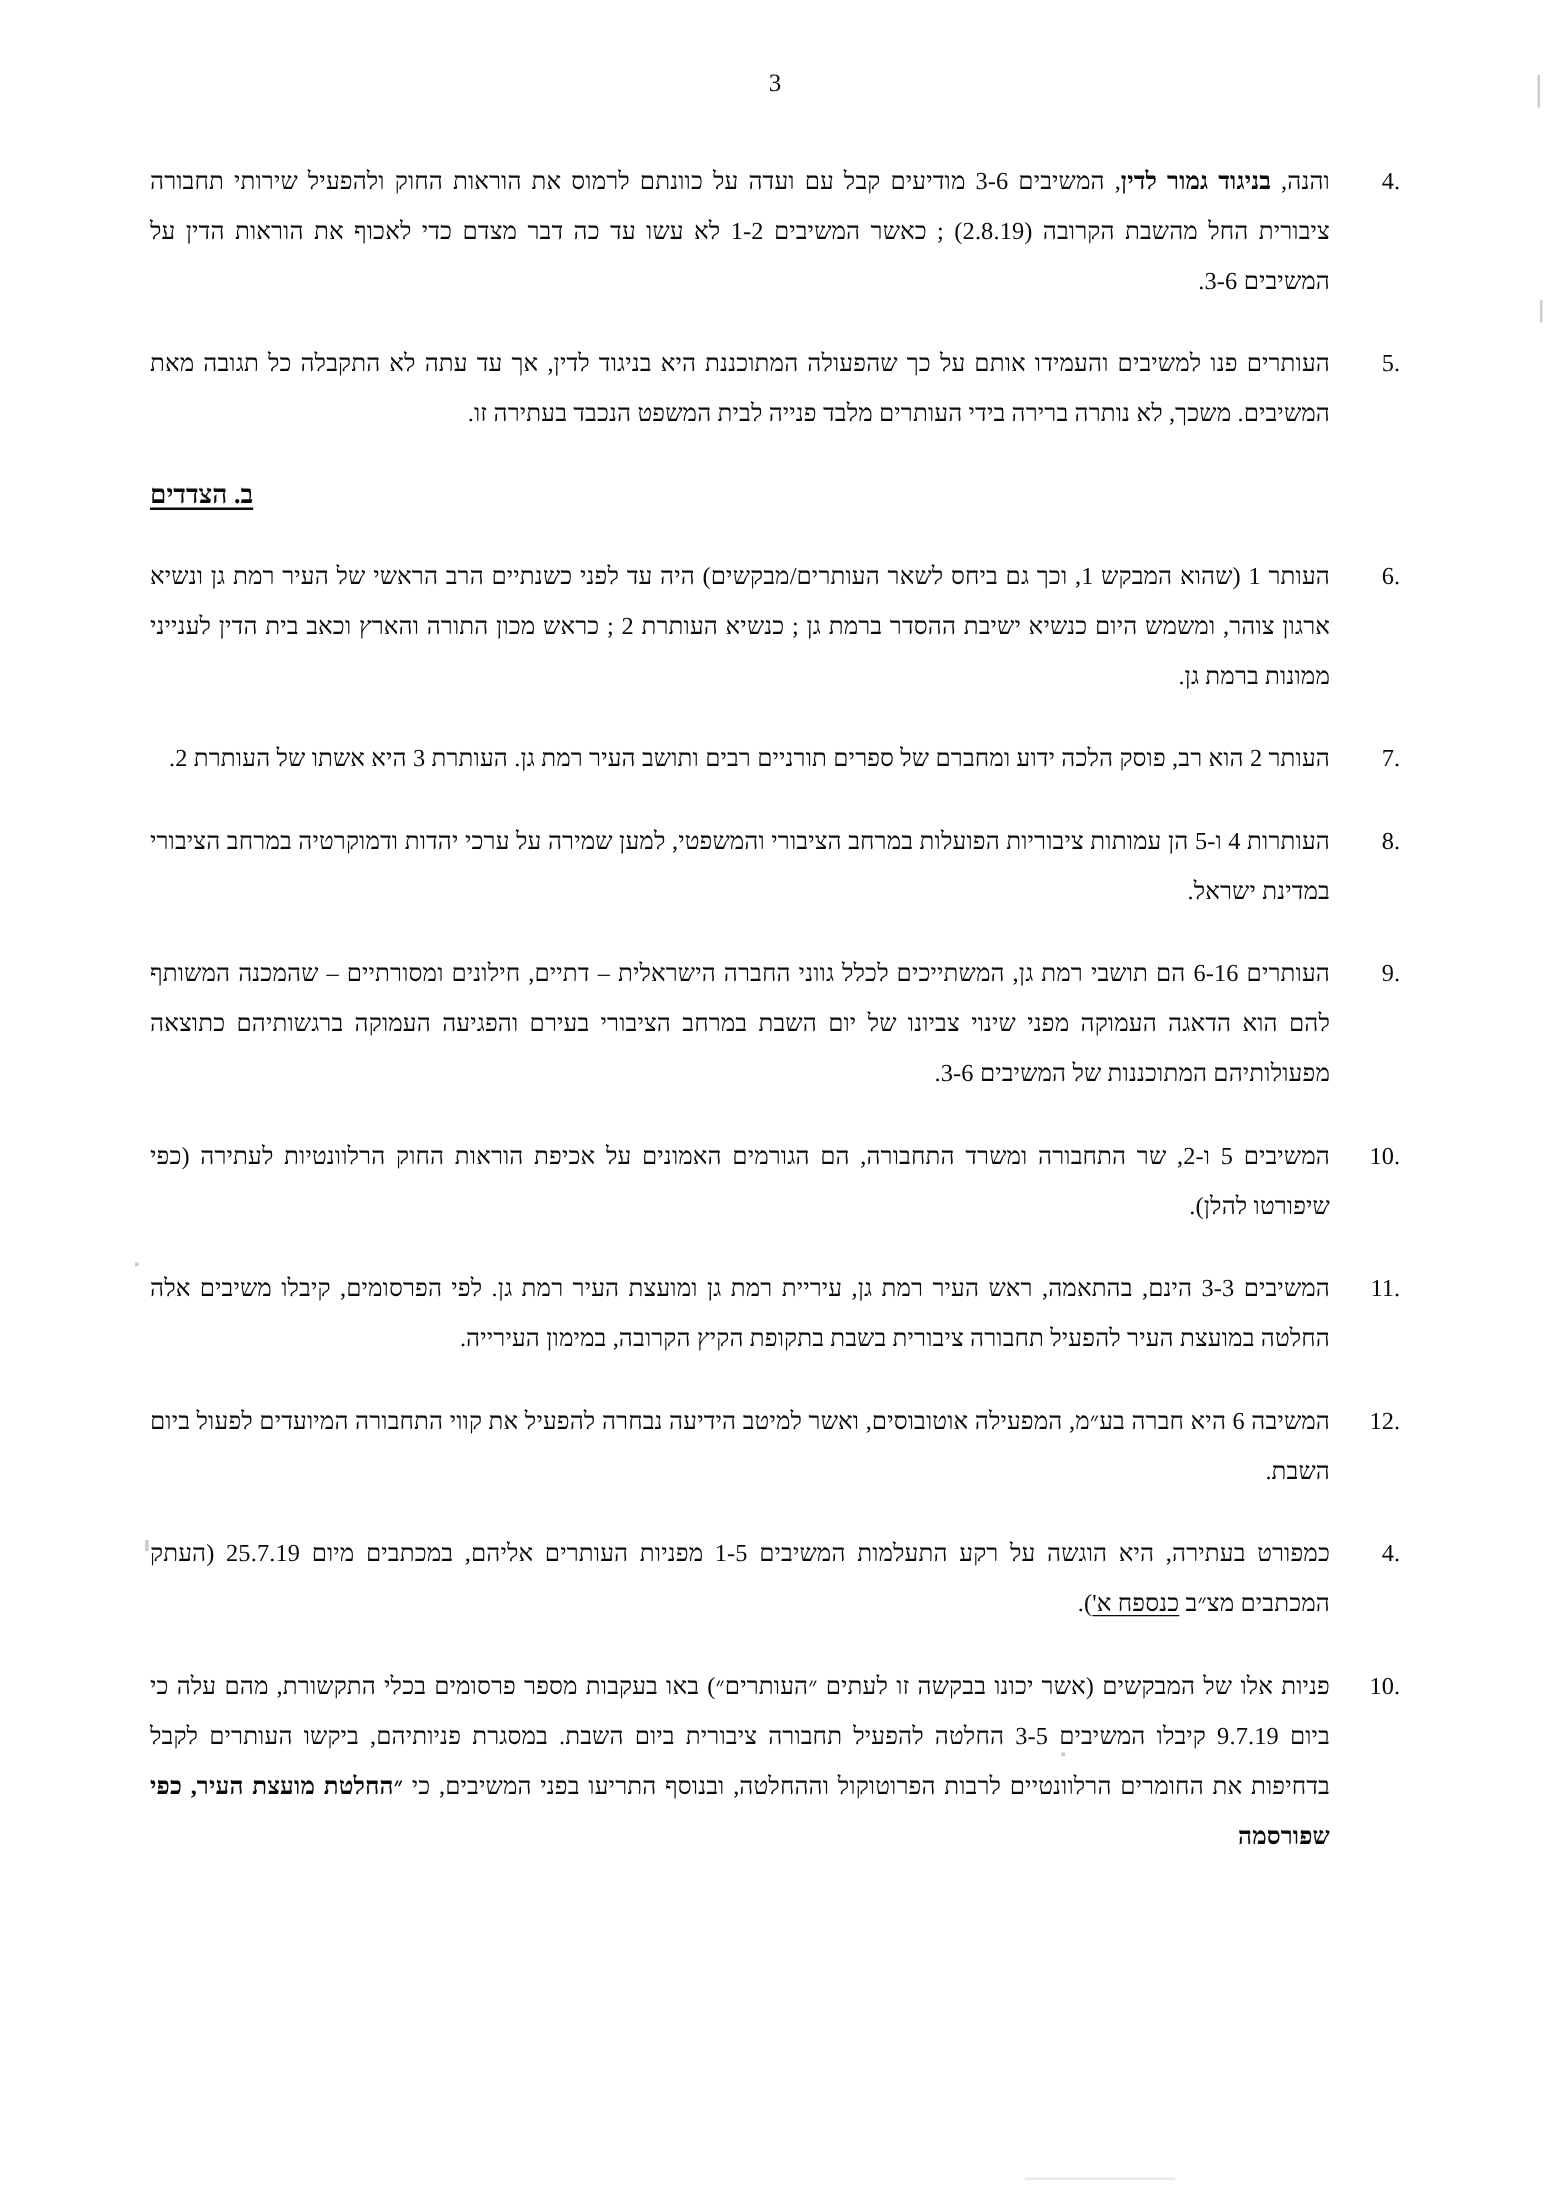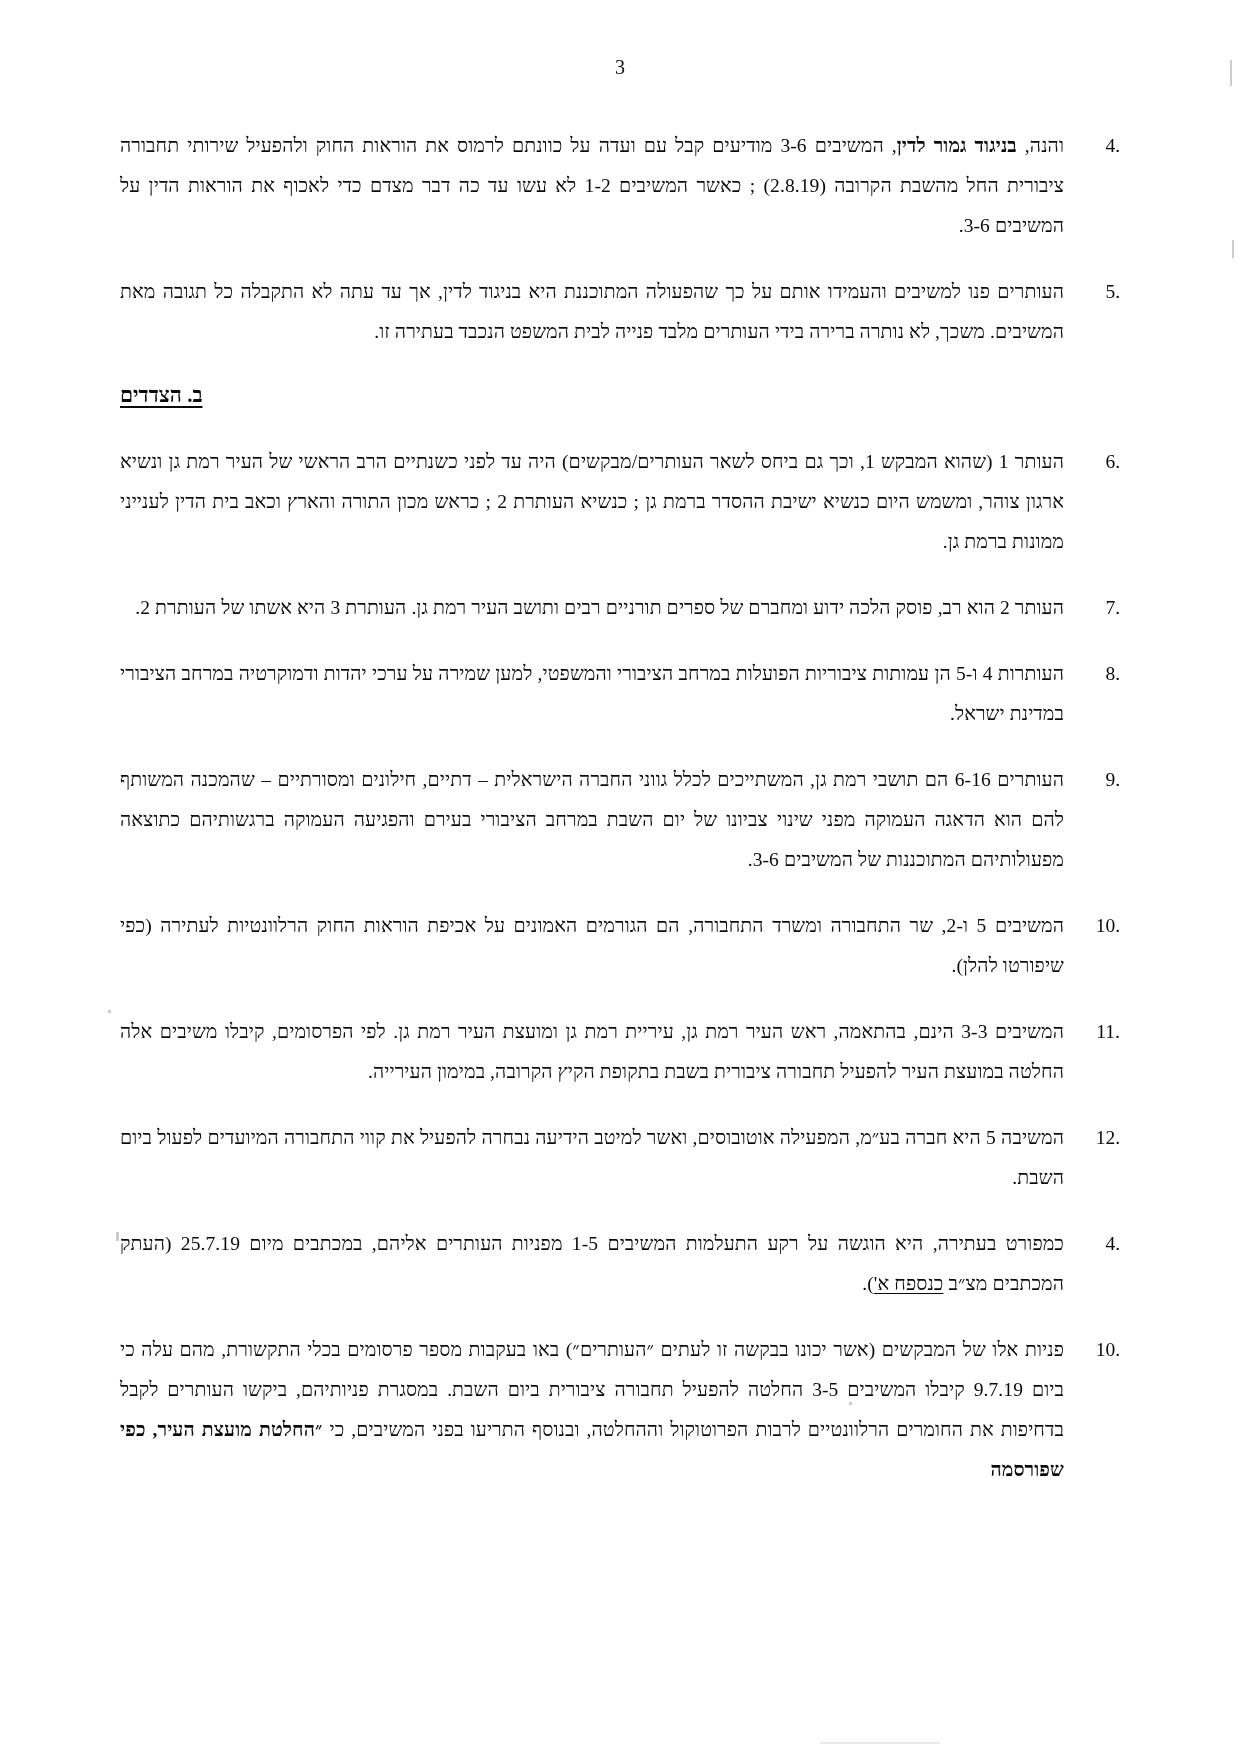--- a/index.html
+++ b/index.html
@@ -141,21 +141,21 @@
       <div class="para-body">המשיבים 5 ו-2, שר התחבורה ומשרד התחבורה, הם הגורמים האמונים על אכיפת הוראות החוק הרלוונטיות לעתירה (כפי שיפורטו להלן).</div>
     </div>
 
     <div class="para">
       <div class="para-num">11.</div>
       <div class="para-body">המשיבים 3-3 הינם, בהתאמה, ראש העיר רמת גן, עיריית רמת גן ומועצת העיר רמת גן. לפי הפרסומים, קיבלו משיבים אלה החלטה במועצת העיר להפעיל תחבורה ציבורית בשבת בתקופת הקיץ הקרובה, במימון העירייה.</div>
     </div>
 
     <div class="para">
       <div class="para-num">12.</div>
-      <div class="para-body">המשיבה 5 היא חברה בע״מ, המפעילה אוטובוסים, ואשר למיטב הידיעה נבחרה להפעיל את קווי התחבורה המיועדים לפעול ביום השבת.</div>
+      <div class="para-body">המשיבה 6 היא חברה בע״מ, המפעילה אוטובוסים, ואשר למיטב הידיעה נבחרה להפעיל את קווי התחבורה המיועדים לפעול ביום השבת.</div>
     </div>
 
 
     <div class="para">
       <div class="para-num">4.</div>
       <div class="para-body">
         <span>כמפורט בעתירה, היא הוגשה על רקע התעלמות המשיבים 1-5 מפניות העותרים אליהם, במכתבים מיום 25.7.19 (העתק המכתבים מצ״ב </span><u>כנספח א'</u><span>).</span>
       </div>
     </div>
 

